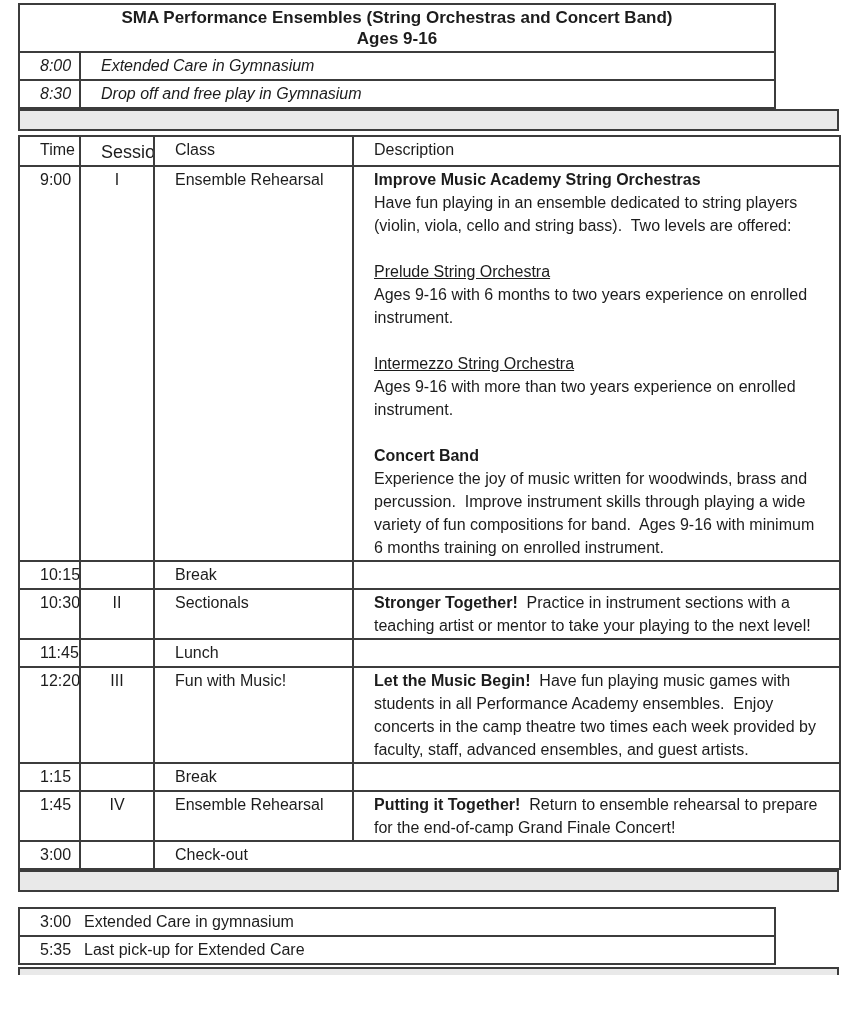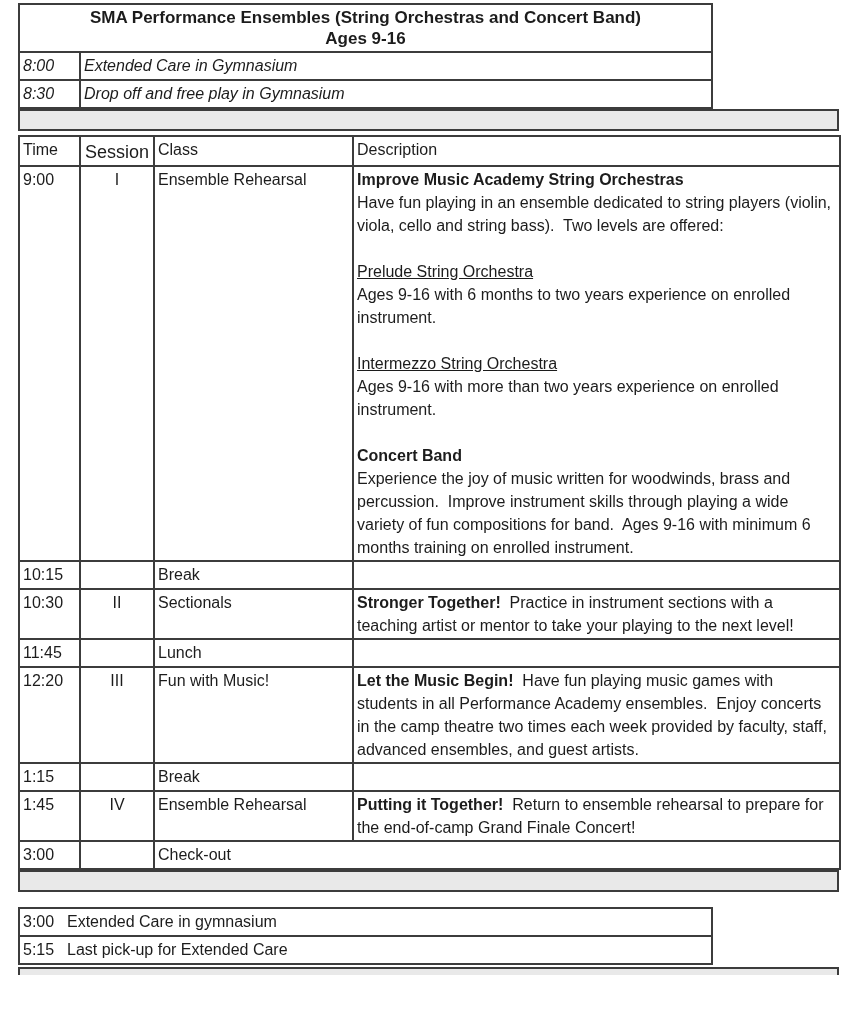--- a/index.html
+++ b/index.html
@@ -4,25 +4,25 @@
 <style>
   html, body { margin: 0; padding: 0; background: #ffffff; }
   body {
     width: 846px; height: 1024px; overflow: hidden;
     font-family: "Liberation Sans", sans-serif;
     color: #1c1c1c;
   }
   .page { padding: 3px 0 0 18px; }
   .sheet { width: 821px; }
 
-  table { border-collapse: collapse; width: 695px; table-layout: fixed; }
+  table { border-collapse: collapse; width: 758px; table-layout: fixed; }
   td, th {
     border: 2px solid #3c3c3c;
     vertical-align: top;
-    padding: 1px 3px;
+    padding: 1px 20px;
     font-size: 16px;
     line-height: 23px;
     font-weight: normal;
     text-align: left;
     overflow: hidden;
   }
 
   
   .title-cell { text-align: center; font-weight: bold; font-size: 17px; line-height: 21px; padding: 2px 4px; }
   .early-row td { font-style: italic; height: 24px; }
@@ -171,21 +171,21 @@
     </table>
 
     <div class="gray-band"></div>
 
     <table class="mt4">
       <tbody>
           <tr class="late-row">
         <td><span class="t">3:00</span><span>Extended Care in gymnasium</span></td>
       </tr>
       <tr class="late-row">
-        <td><span class="t">5:15</span><span>Last pick-up for Extended Care</span></td>
+        <td><span class="t">5:35</span><span>Last pick-up for Extended Care</span></td>
       </tr>
     </tbody>
       </table>
 
     <div class="gray-band partial"></div>
 
   </div>
 </div>
 
 </body></html>

